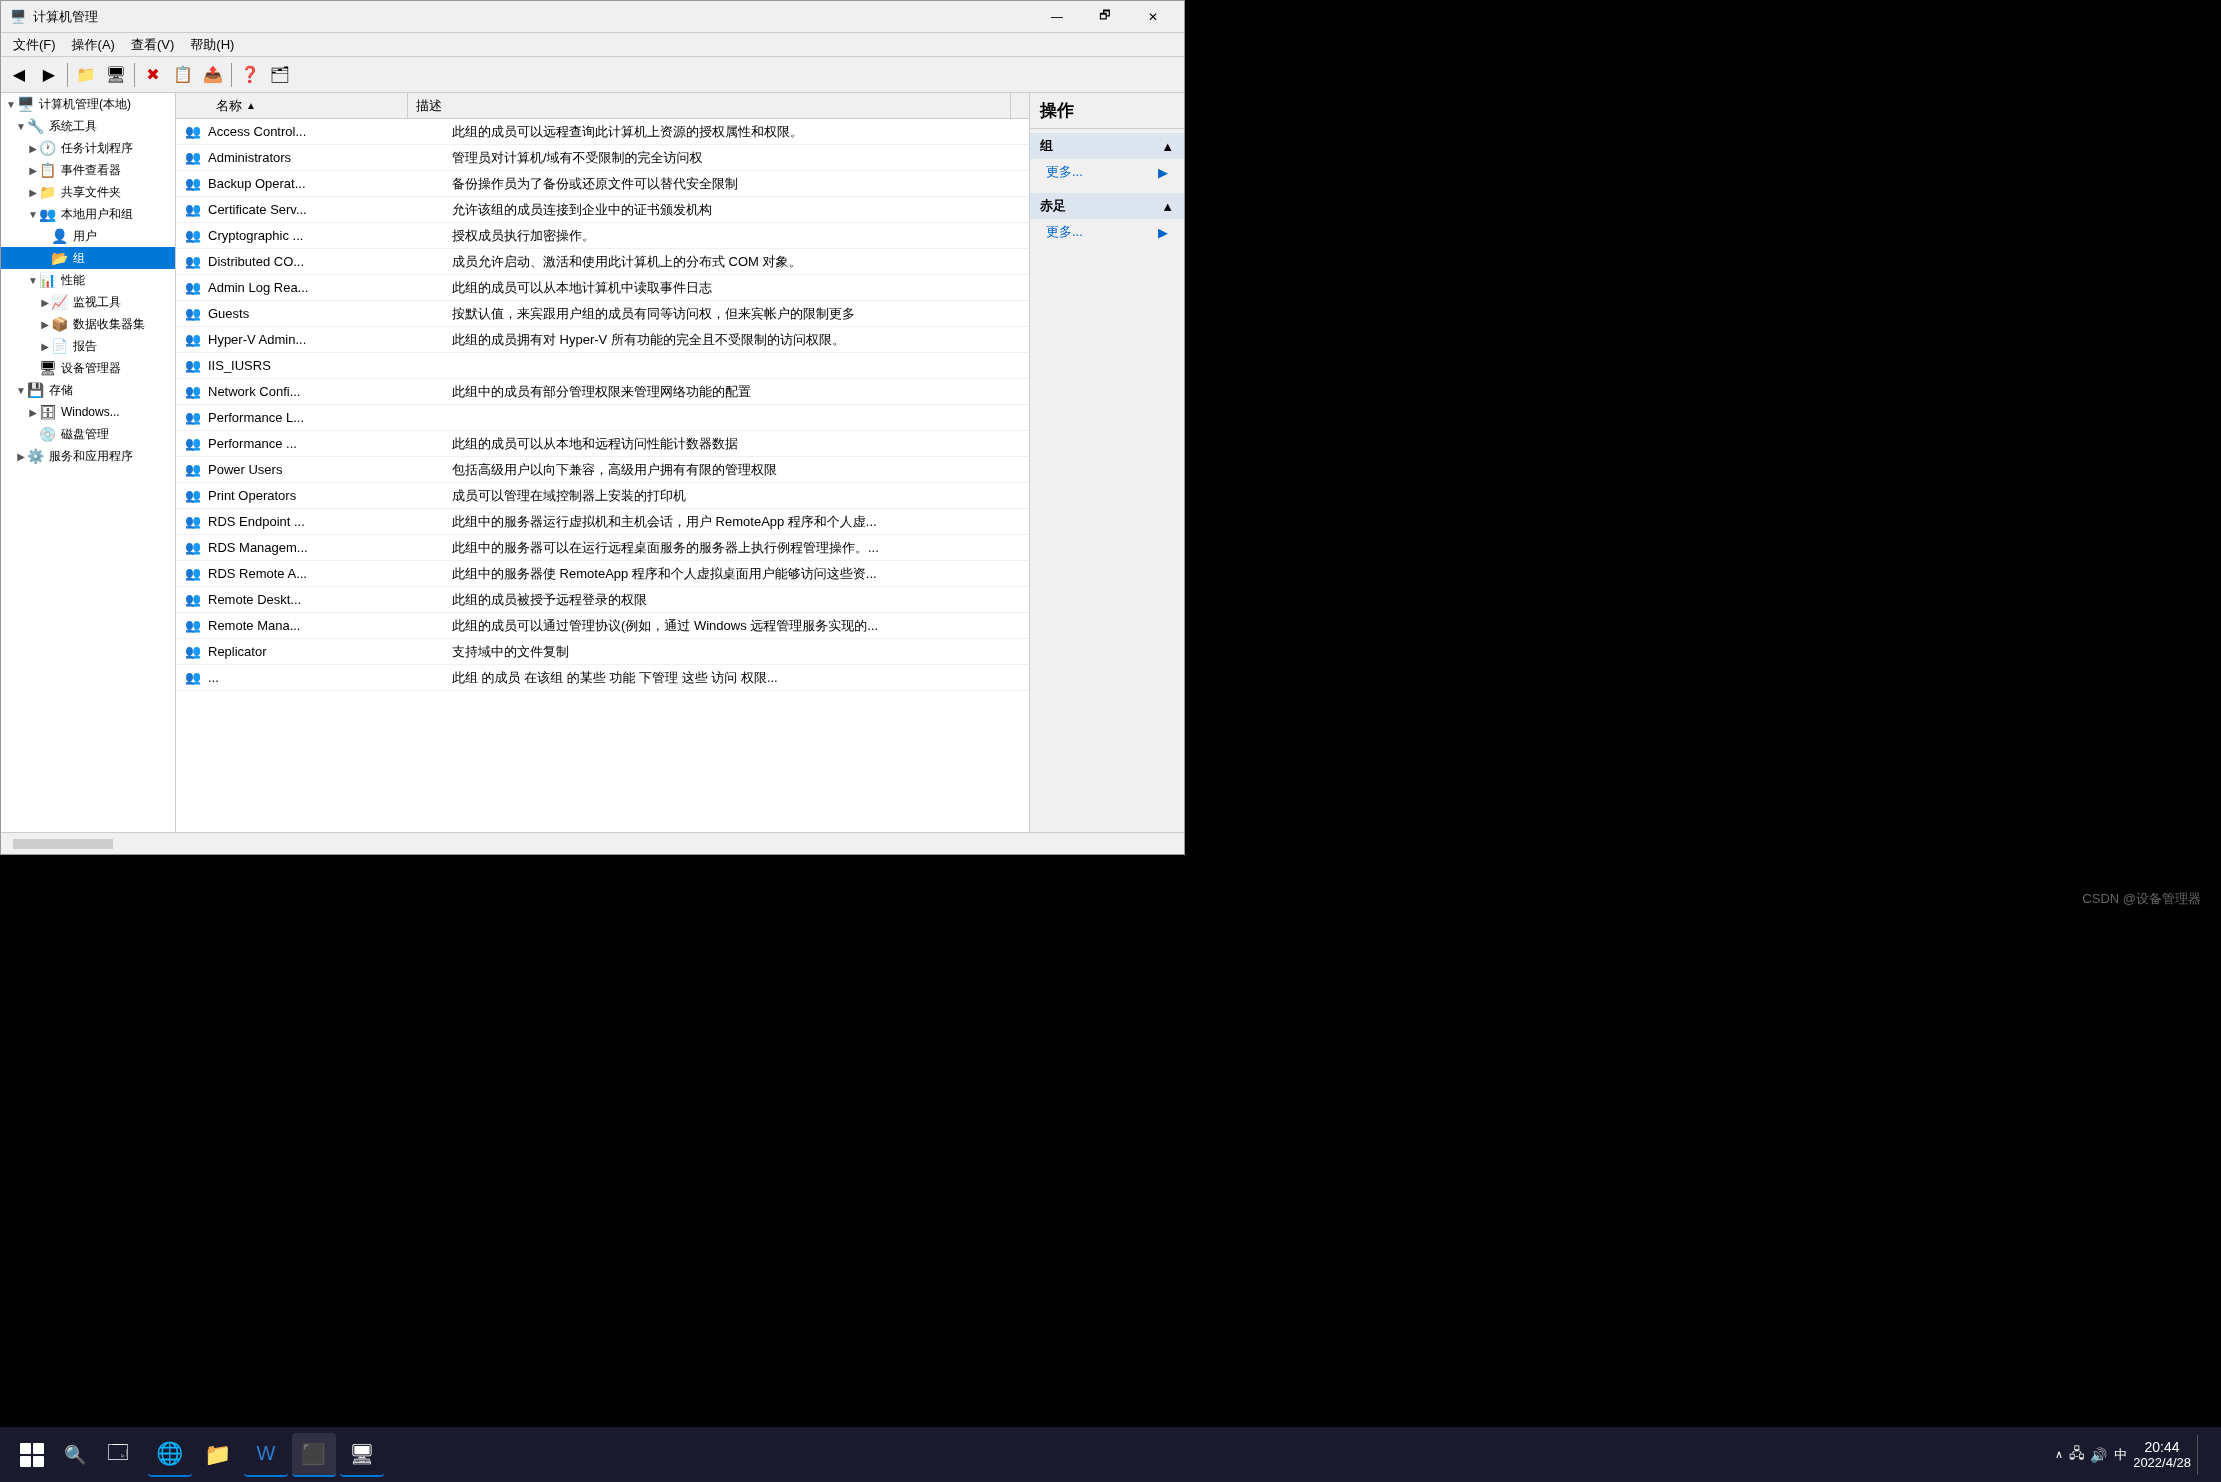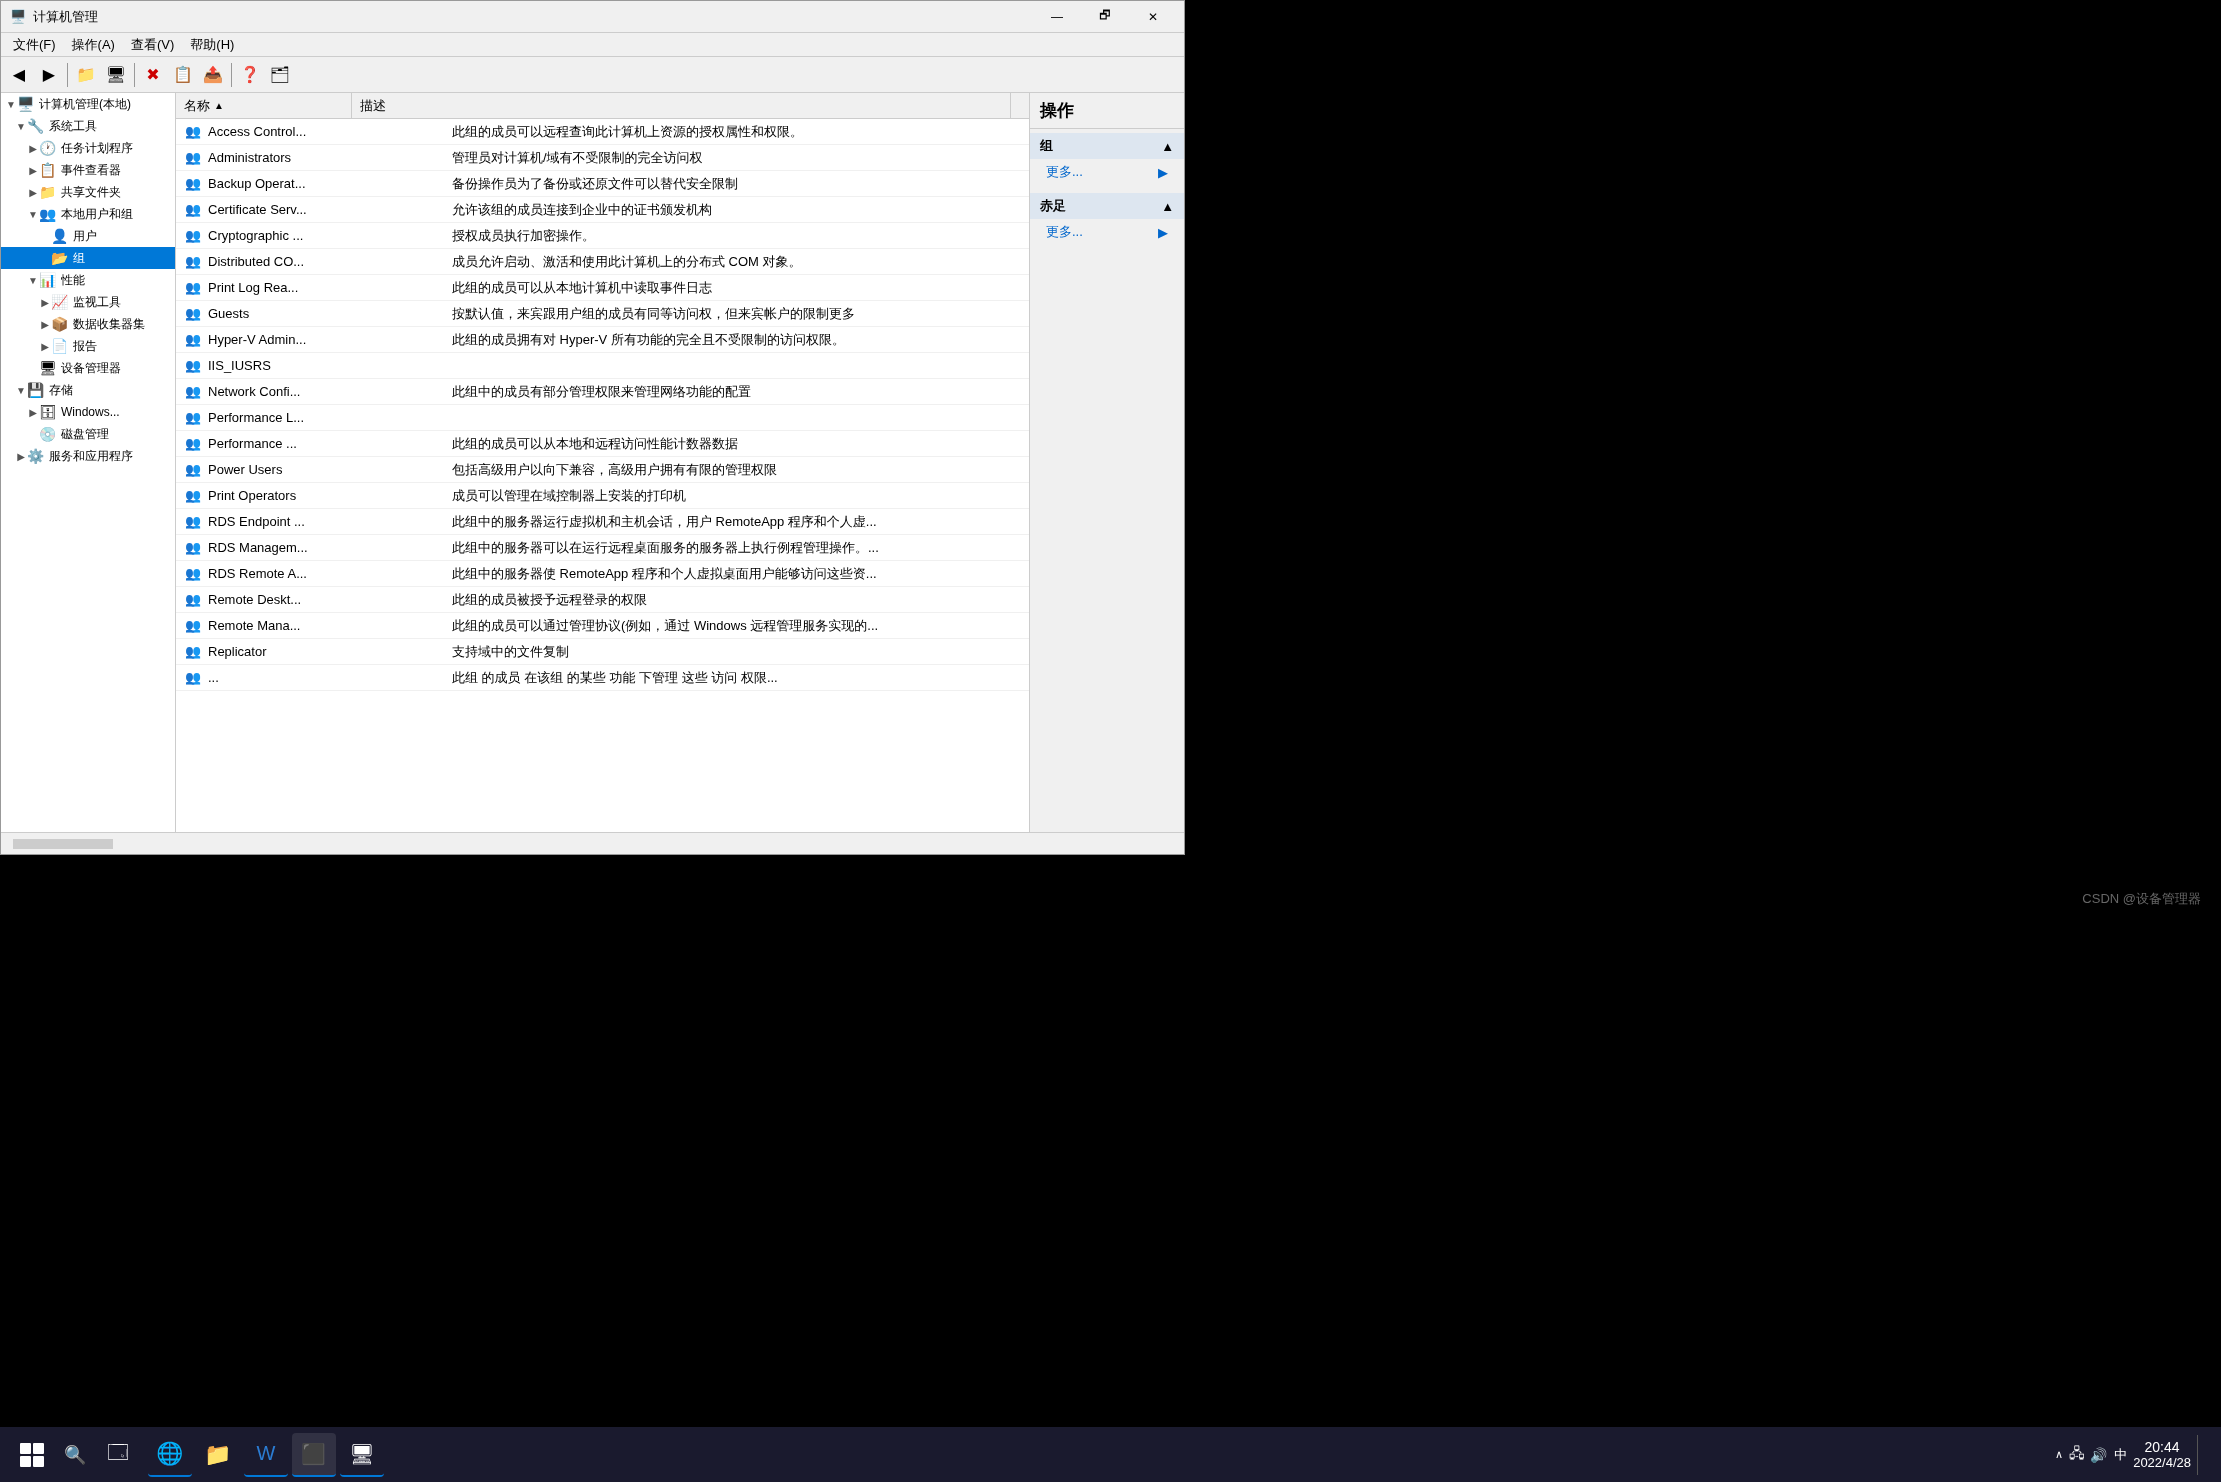--- a/index.html
+++ b/index.html
@@ -35,21 +35,21 @@
     .tree-expand { width: 12px; height: 12px; display: inline-flex; align-items: center; justify-content: center; font-size: 10px; color: #555; }
     .tree-icon { width: 18px; height: 18px; margin-right: 4px; display: inline-flex; align-items: center; justify-content: center; font-size: 14px; flex-shrink: 0; }
     .tree-label { font-size: 12px; overflow: hidden; text-overflow: ellipsis; }
     
     
     .main-content { flex: 1; display: flex; flex-direction: column; background: #fff; overflow: hidden; }
     
     
     .col-headers { display: flex; background: #f0f0f0; border-bottom: 1px solid #ccc; height: 26px; align-items: center; flex-shrink: 0; }
     .col-header { padding: 3px 8px; font-size: 13px; font-weight: normal; border-right: 1px solid #ccc; cursor: pointer; height: 100%; display: flex; align-items: center; }
-    .col-name { width: 176px; }
+    .col-name { width: 200px; margin-left: 32px; }
     .col-desc { flex: 1; text-align: center; }
     
     
     .list-area { flex: 1; overflow-y: auto; }
     .list-row { display: flex; align-items: center; height: 26px; border-bottom: 1px solid #f0f0f0; cursor: pointer; }
     .list-cell { padding: 2px 8px; overflow: hidden; text-overflow: ellipsis; white-space: nowrap; font-size: 13px; }
     .list-cell-name { width: 220px; display: flex; align-items: center; }
     .list-cell-name span { display: flex; align-items: center; }
     .list-cell-desc { flex: 1; margin-left: 48px; }
     .row-icon { width: 18px; height: 18px; margin-right: 6px; display: inline-flex; align-items: center; justify-content: center; font-size: 13px; flex-shrink: 0; }
@@ -304,21 +304,21 @@
         <div class="list-row">
           <div class="list-cell list-cell-name">
             <span class="row-icon icon-group">👥</span>
             <span>Distributed CO...</span>
           </div>
           <div class="list-cell list-cell-desc">成员允许启动、激活和使用此计算机上的分布式 COM 对象。</div>
         </div>
         <div class="list-row">
           <div class="list-cell list-cell-name">
             <span class="row-icon icon-group">👥</span>
-            <span>Print Log Rea...</span>
+            <span>Admin Log Rea...</span>
           </div>
           <div class="list-cell list-cell-desc">此组的成员可以从本地计算机中读取事件日志</div>
         </div>
         <div class="list-row">
           <div class="list-cell list-cell-name">
             <span class="row-icon icon-group">👥</span>
             <span>Guests</span>
           </div>
           <div class="list-cell list-cell-desc">按默认值，来宾跟用户组的成员有同等访问权，但来宾帐户的限制更多</div>
         </div>

